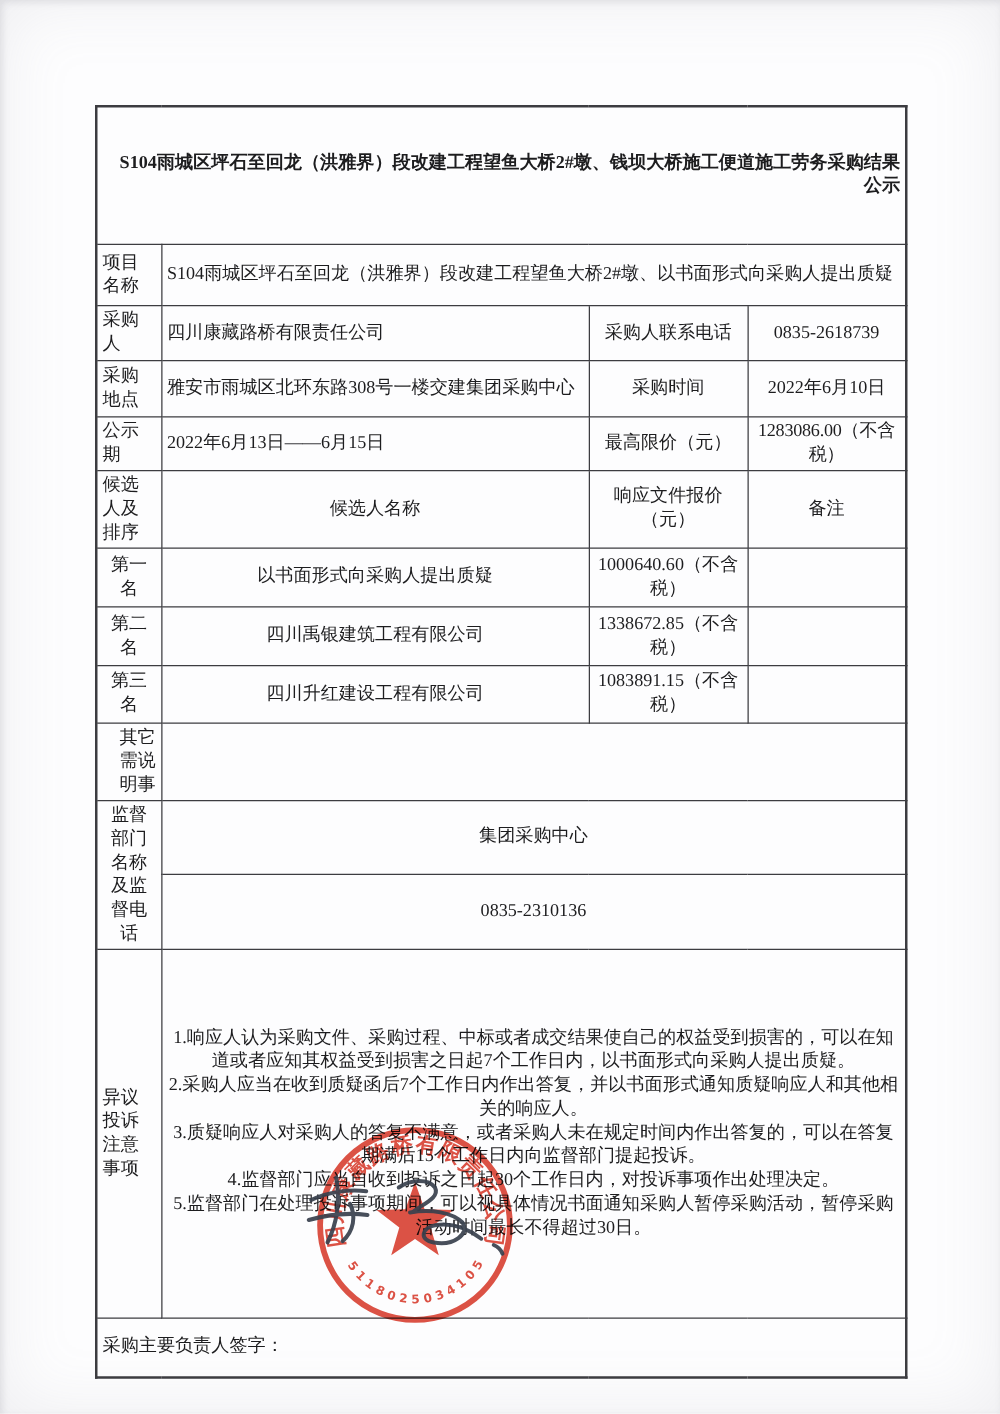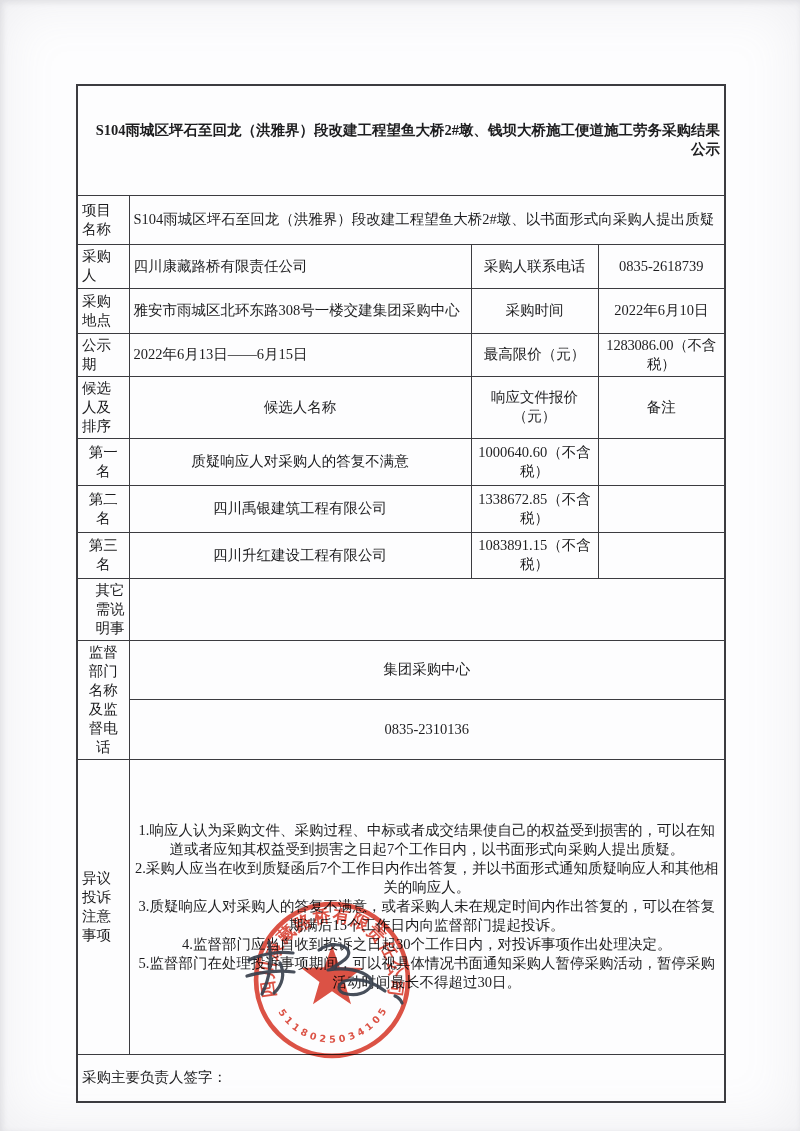--- a/index.html
+++ b/index.html
@@ -130,21 +130,21 @@
     <tr class="r-chead">
       <td class="lbl">候选人及排序</td>
       <td class="center">候选人名称</td>
       <td class="center prewrap">响应文件报价
 （元）</td>
       <td class="center">备注</td>
     </tr>
 
     <tr class="r-cand1">
       <td class="lbl center">第一名</td>
-      <td class="center">质疑响应人对采购人的答复不满意</td>
+      <td class="center">以书面形式向采购人提出质疑</td>
       <td class="center quote">1000640.60（不含税）</td>
       <td></td>
     </tr>
 
     <tr class="r-cand2">
       <td class="lbl center">第二名</td>
       <td class="center">四川禹银建筑工程有限公司</td>
       <td class="center quote">1338672.85（不含税）</td>
       <td></td>
     </tr>

